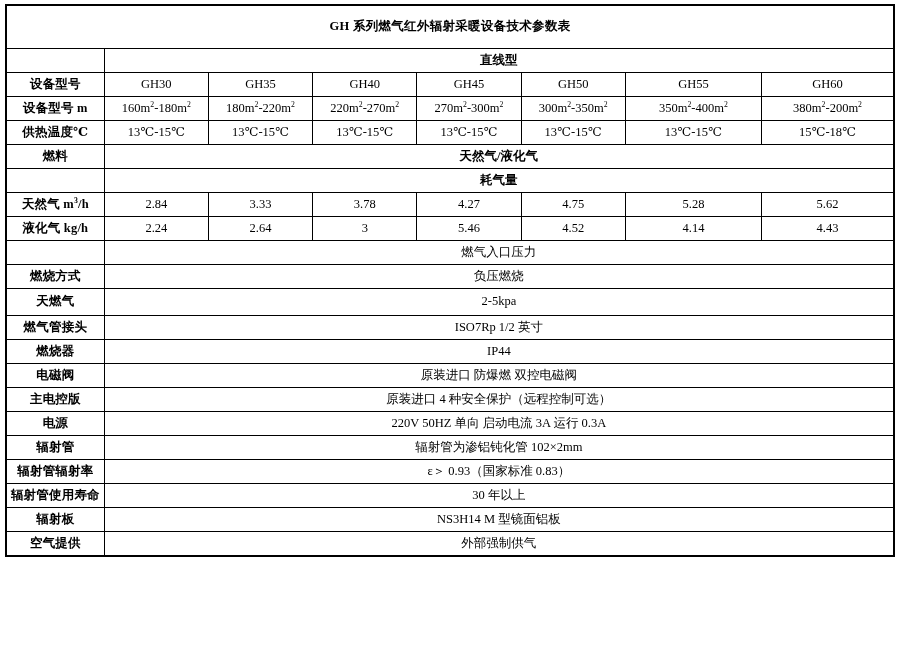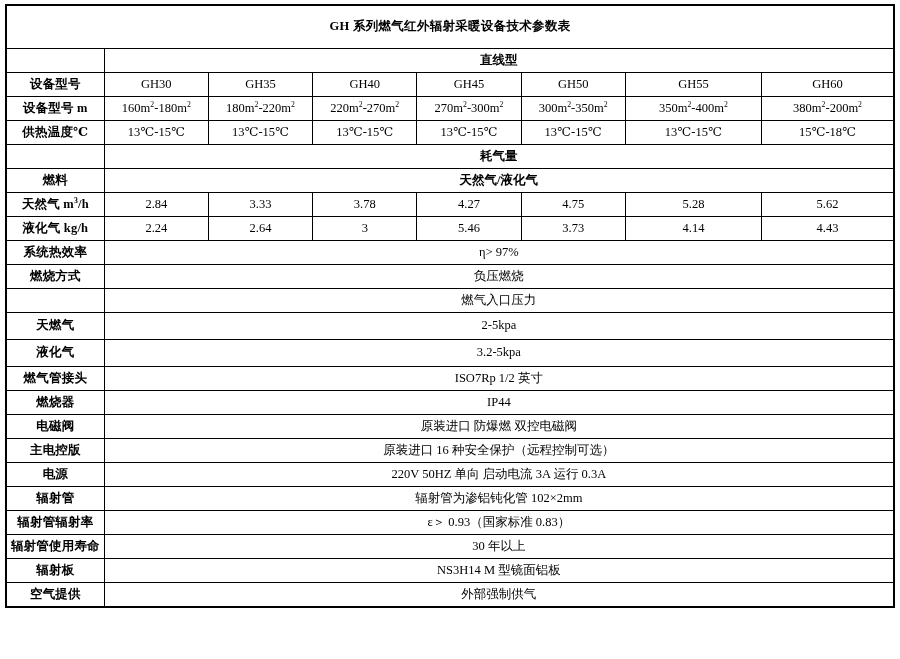--- a/index.html
+++ b/index.html
@@ -131,95 +131,87 @@
         <td class="small">13℃-15℃</td>
         <td class="small">13℃-15℃</td>
         <td class="small">13℃-15℃</td>
         <td class="small">13℃-15℃</td>
         <td class="small">13℃-15℃</td>
         <td class="small">13℃-15℃</td>
         <td class="small">15℃-18℃</td>
       </tr>
 
       <tr class="r-std">
+        <td class="label">燃料</td>
+        <td class="section" colspan="7">天然气/液化气</td>
+      </tr>
+
+      <tr class="r-std">
         <td class="blank"></td>
         <td class="section" colspan="7">耗气量</td>
-      </tr>
-
-      <tr class="r-std">
-        <td class="label">燃料</td>
-        <td class="section" colspan="7">天然气/液化气</td>
       </tr>
 
       <tr class="r-std">
         <td class="label"><span>天然气 m</span><sup>3</sup><span>/h</span></td>
         <td>2.84</td>
         <td>3.33</td>
         <td>3.78</td>
         <td>4.27</td>
         <td>4.75</td>
         <td>5.28</td>
         <td>5.62</td>
       </tr>
 
       <tr class="r-std">
         <td class="label">液化气 kg/h</td>
         <td>2.24</td>
         <td>2.64</td>
         <td>3</td>
         <td>5.46</td>
-        <td>3.73</td>
+        <td>4.52</td>
         <td>4.14</td>
         <td>4.43</td>
       </tr>
 
-      <tr class="r-std">
-        <td class="label">系统热效率</td>
-        <td class="span-val" colspan="7">η&gt; 97%</td>
-      </tr>
-
+
+
+      <tr class="r-std">
+        <td class="blank"></td>
+        <td class="span-val" colspan="7">燃气入口压力</td>
+      </tr>
 
       <tr class="r-std">
         <td class="label">燃烧方式</td>
         <td class="span-val" colspan="7">负压燃烧</td>
-      </tr>
-
-      <tr class="r-std">
-        <td class="blank"></td>
-        <td class="span-val" colspan="7">燃气入口压力</td>
       </tr>
 
       <tr class="r-tall">
         <td class="label">天燃气</td>
         <td class="span-val" colspan="7">2-5kpa</td>
       </tr>
 
-      <tr class="r-tall">
-        <td class="label">液化气</td>
-        <td class="span-val" colspan="7">3.2-5kpa</td>
-      </tr>
 
       <tr class="r-std">
         <td class="label">燃气管接头</td>
         <td class="span-val" colspan="7">ISO7Rp 1/2 英寸</td>
       </tr>
 
       <tr class="r-std">
         <td class="label">燃烧器</td>
         <td class="span-val" colspan="7">IP44</td>
       </tr>
 
       <tr class="r-std">
         <td class="label">电磁阀</td>
         <td class="span-val" colspan="7">原装进口 防爆燃 双控电磁阀</td>
       </tr>
 
       <tr class="r-std">
         <td class="label">主电控版</td>
-        <td class="span-val" colspan="7">原装进口 16 种安全保护（远程控制可选）</td>
+        <td class="span-val" colspan="7">原装进口 4 种安全保护（远程控制可选）</td>
       </tr>
 
       <tr class="r-std">
         <td class="label">电源</td>
         <td class="span-val" colspan="7">220V  50HZ  单向 启动电流 3A  运行 0.3A</td>
       </tr>
 
       <tr class="r-std">
         <td class="label">辐射管</td>
         <td class="span-val" colspan="7">辐射管为渗铝钝化管 102×2mm</td>

